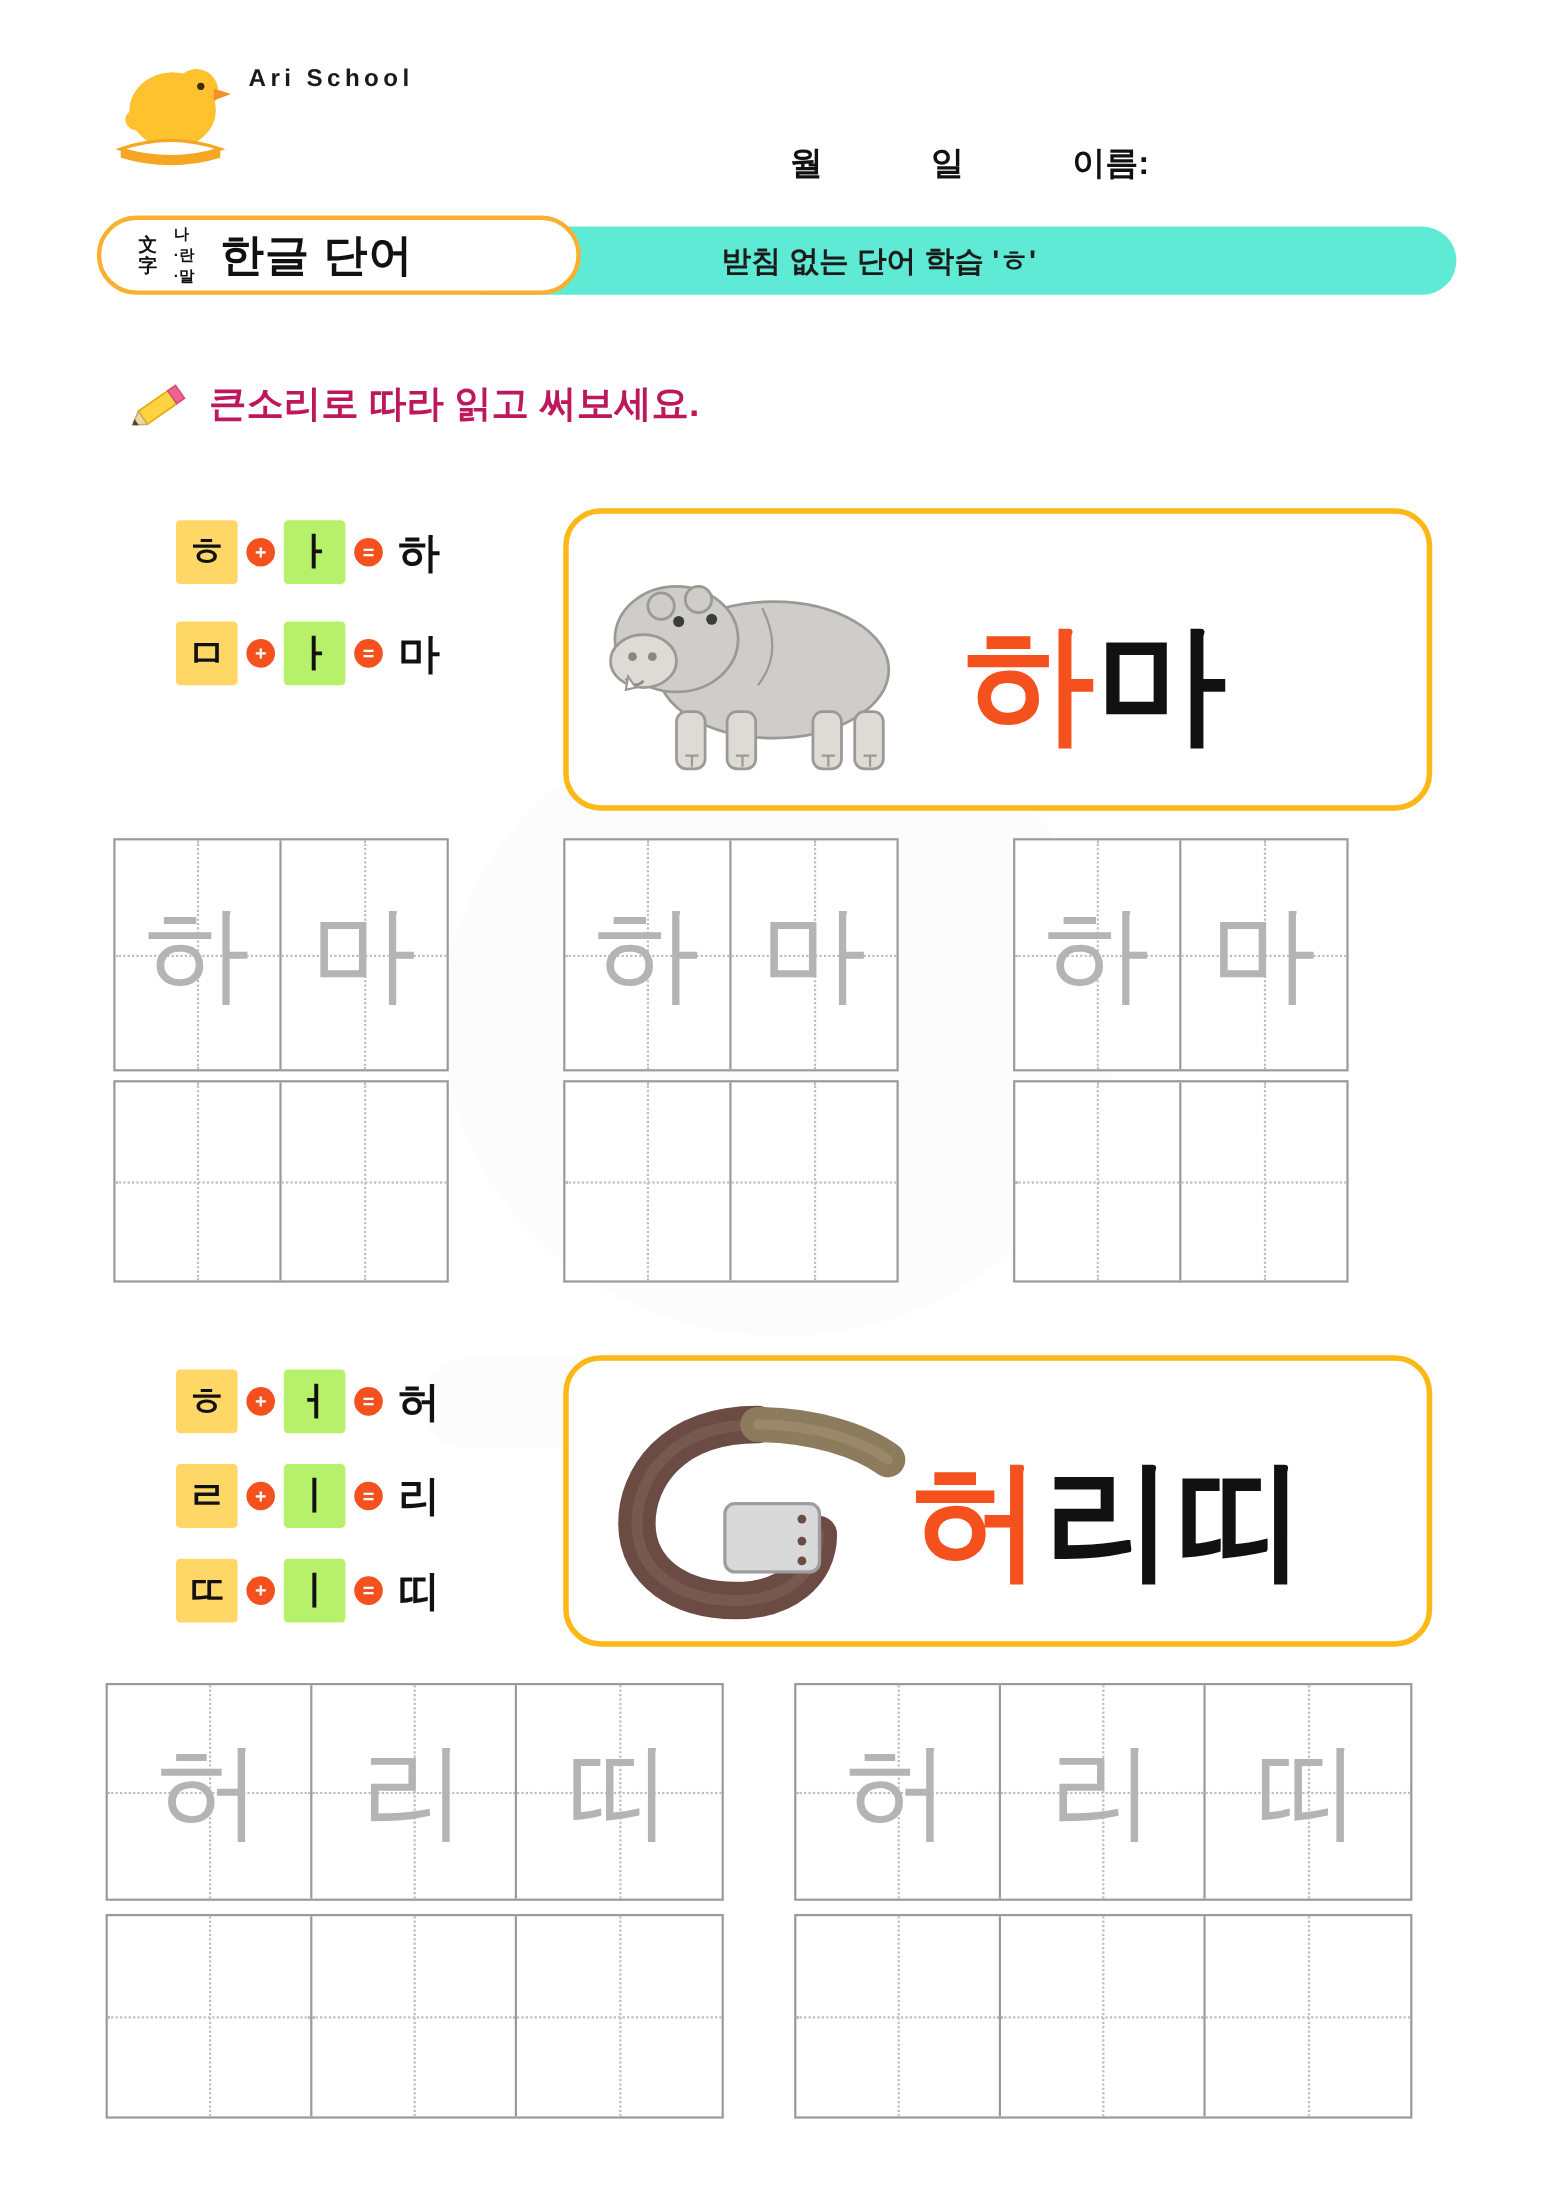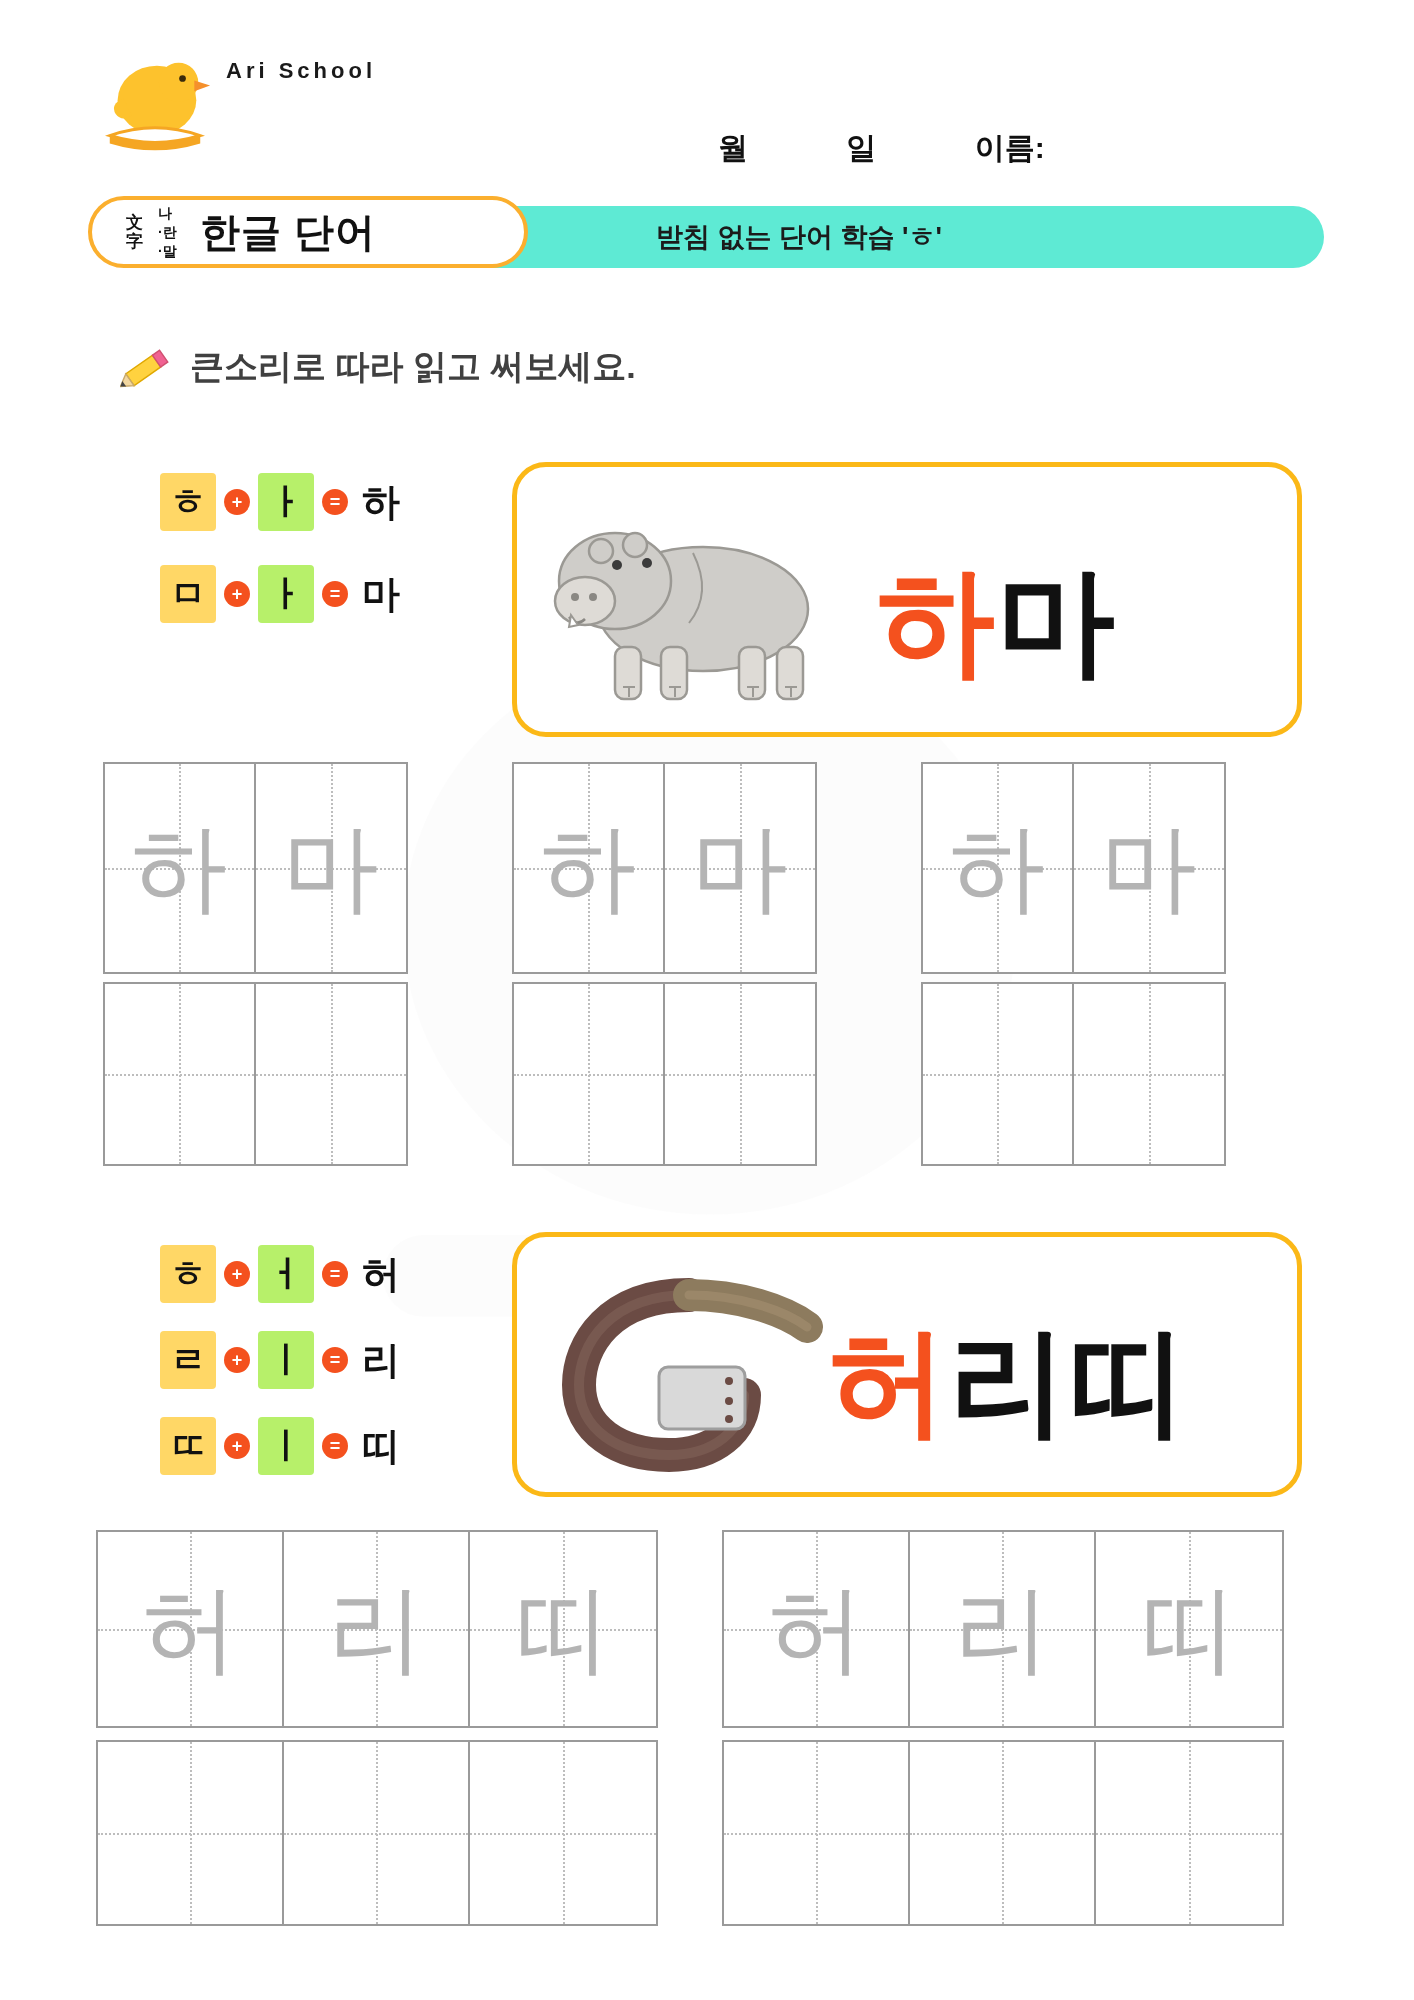--- a/index.html
+++ b/index.html
@@ -89,21 +89,21 @@
     letter-spacing: 1px;
   }
 
   
   .instruction {
     position: absolute; top: 344px; left: 120px;
     display: flex; align-items: center;
   }
   .pencil { width: 58px; height: 46px; margin-right: 12px; }
   .instruction-text {
-    font-size: 34px; font-weight: bold; color: #404040;
+    font-size: 34px; font-weight: bold; color: #be185d;
   }
 
   
   .eq-block { position: absolute; }
   .eq-row {
     display: flex; align-items: center;
     height: 64px; margin-bottom: 28px;
   }
   .tile {
     width: 56px; height: 58px;

